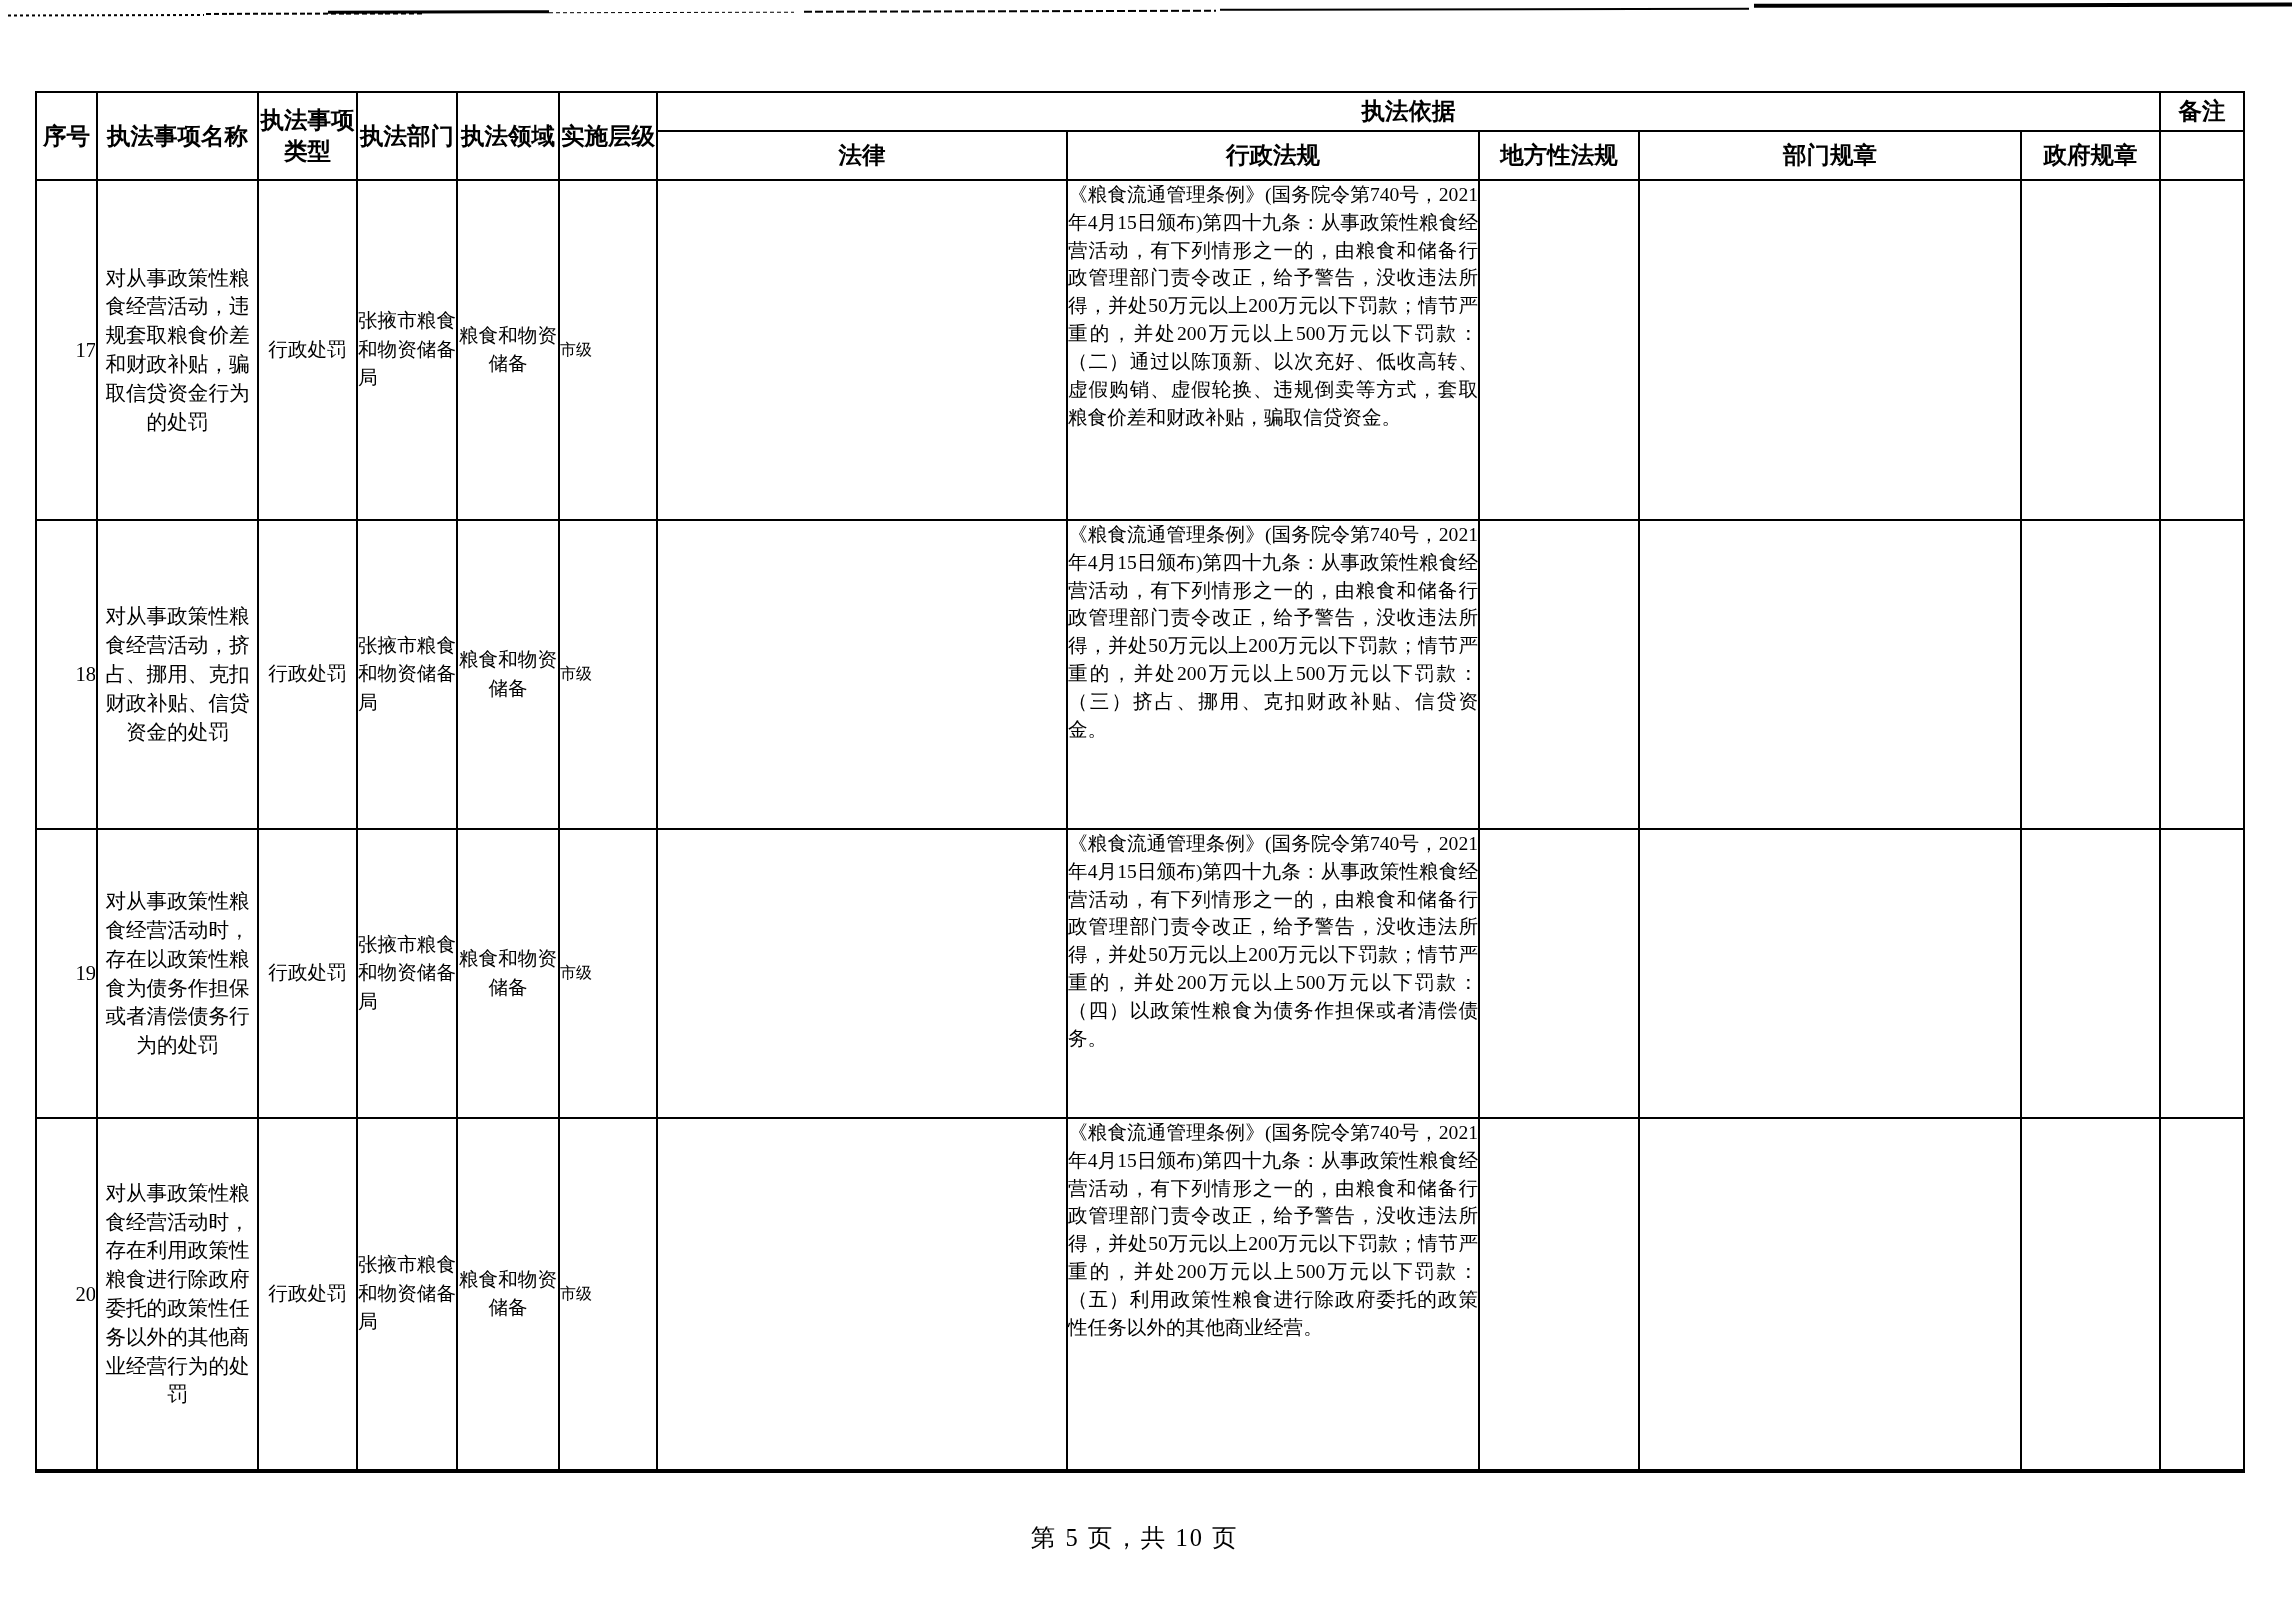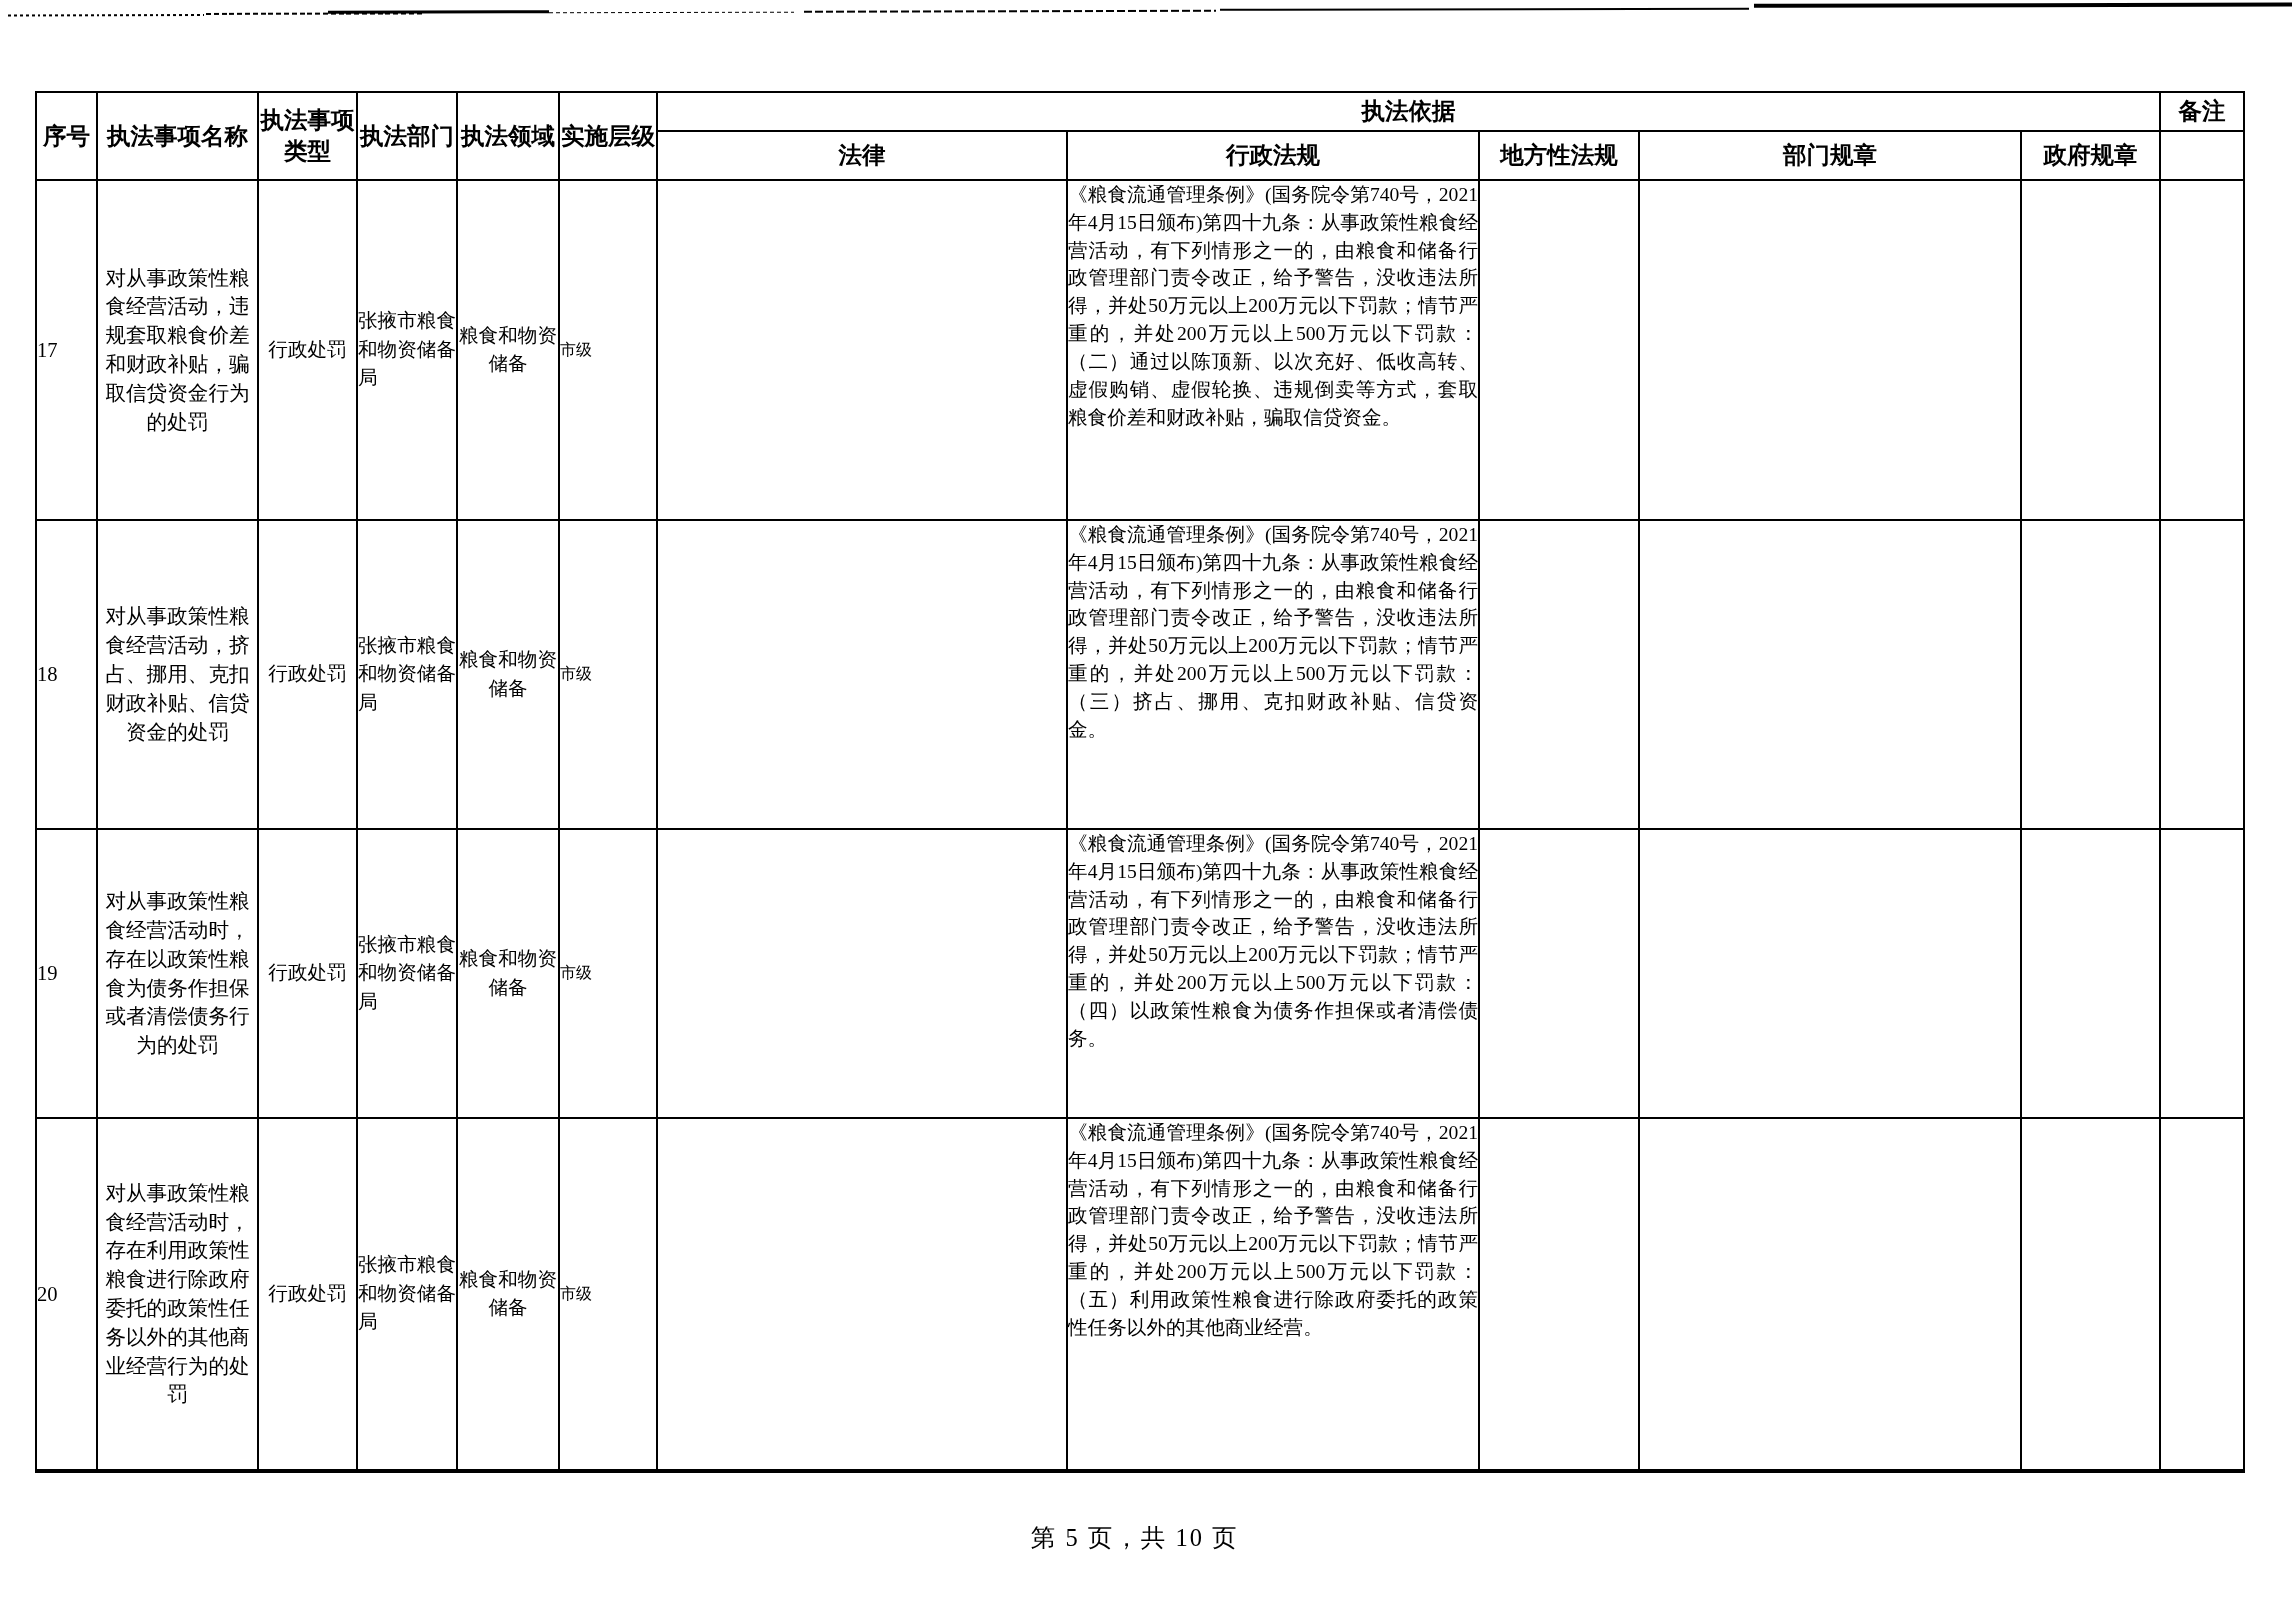--- a/index.html
+++ b/index.html
@@ -46,21 +46,21 @@
   tr.h1{height:39px;}
   tr.h2{height:49px;}
   tr.r17{height:340px;}
   tr.r18{height:309px;}
   tr.r19{height:289px;}
   tr.r20{height:353px;}
   th.seq-h{padding:0 11.8px;}
   th.name-h{padding:0 13.7px;margin-top:42px;}
   th.type-h{padding:0 7.8px;}
   th.two-char{padding:0 19.6px;border-radius:13px;}
-  td.no{font-size:20.6px;text-align:left;vertical-align:middle;border-radius:25px;}
+  td.no{font-size:20.6px;text-align:right;vertical-align:middle;border-radius:25px;}
   td.name{font-size:20.6px;line-height:1.4;text-align:center;vertical-align:middle;padding:0 11.8px;}
   td.type{font-size:19.6px;line-height:1.45;text-align:center;vertical-align:middle;padding:0 11.8px;margin-top:40px;}
   td.dept{font-size:19.6px;line-height:1.45;text-align:left;vertical-align:middle;padding:0 7.8px;}
   td.field{font-size:19.6px;line-height:1.45;text-align:center;vertical-align:middle;padding:0 15.7px;}
   td.level{font-size:16px;vertical-align:middle;}
   td.regs{
     font-size:19.6px;line-height:1.42;
     text-align:justify;text-justify:inter-ideograph;
     vertical-align:top;
     padding:7.8px 11.8px 7.8px 12.7px;

